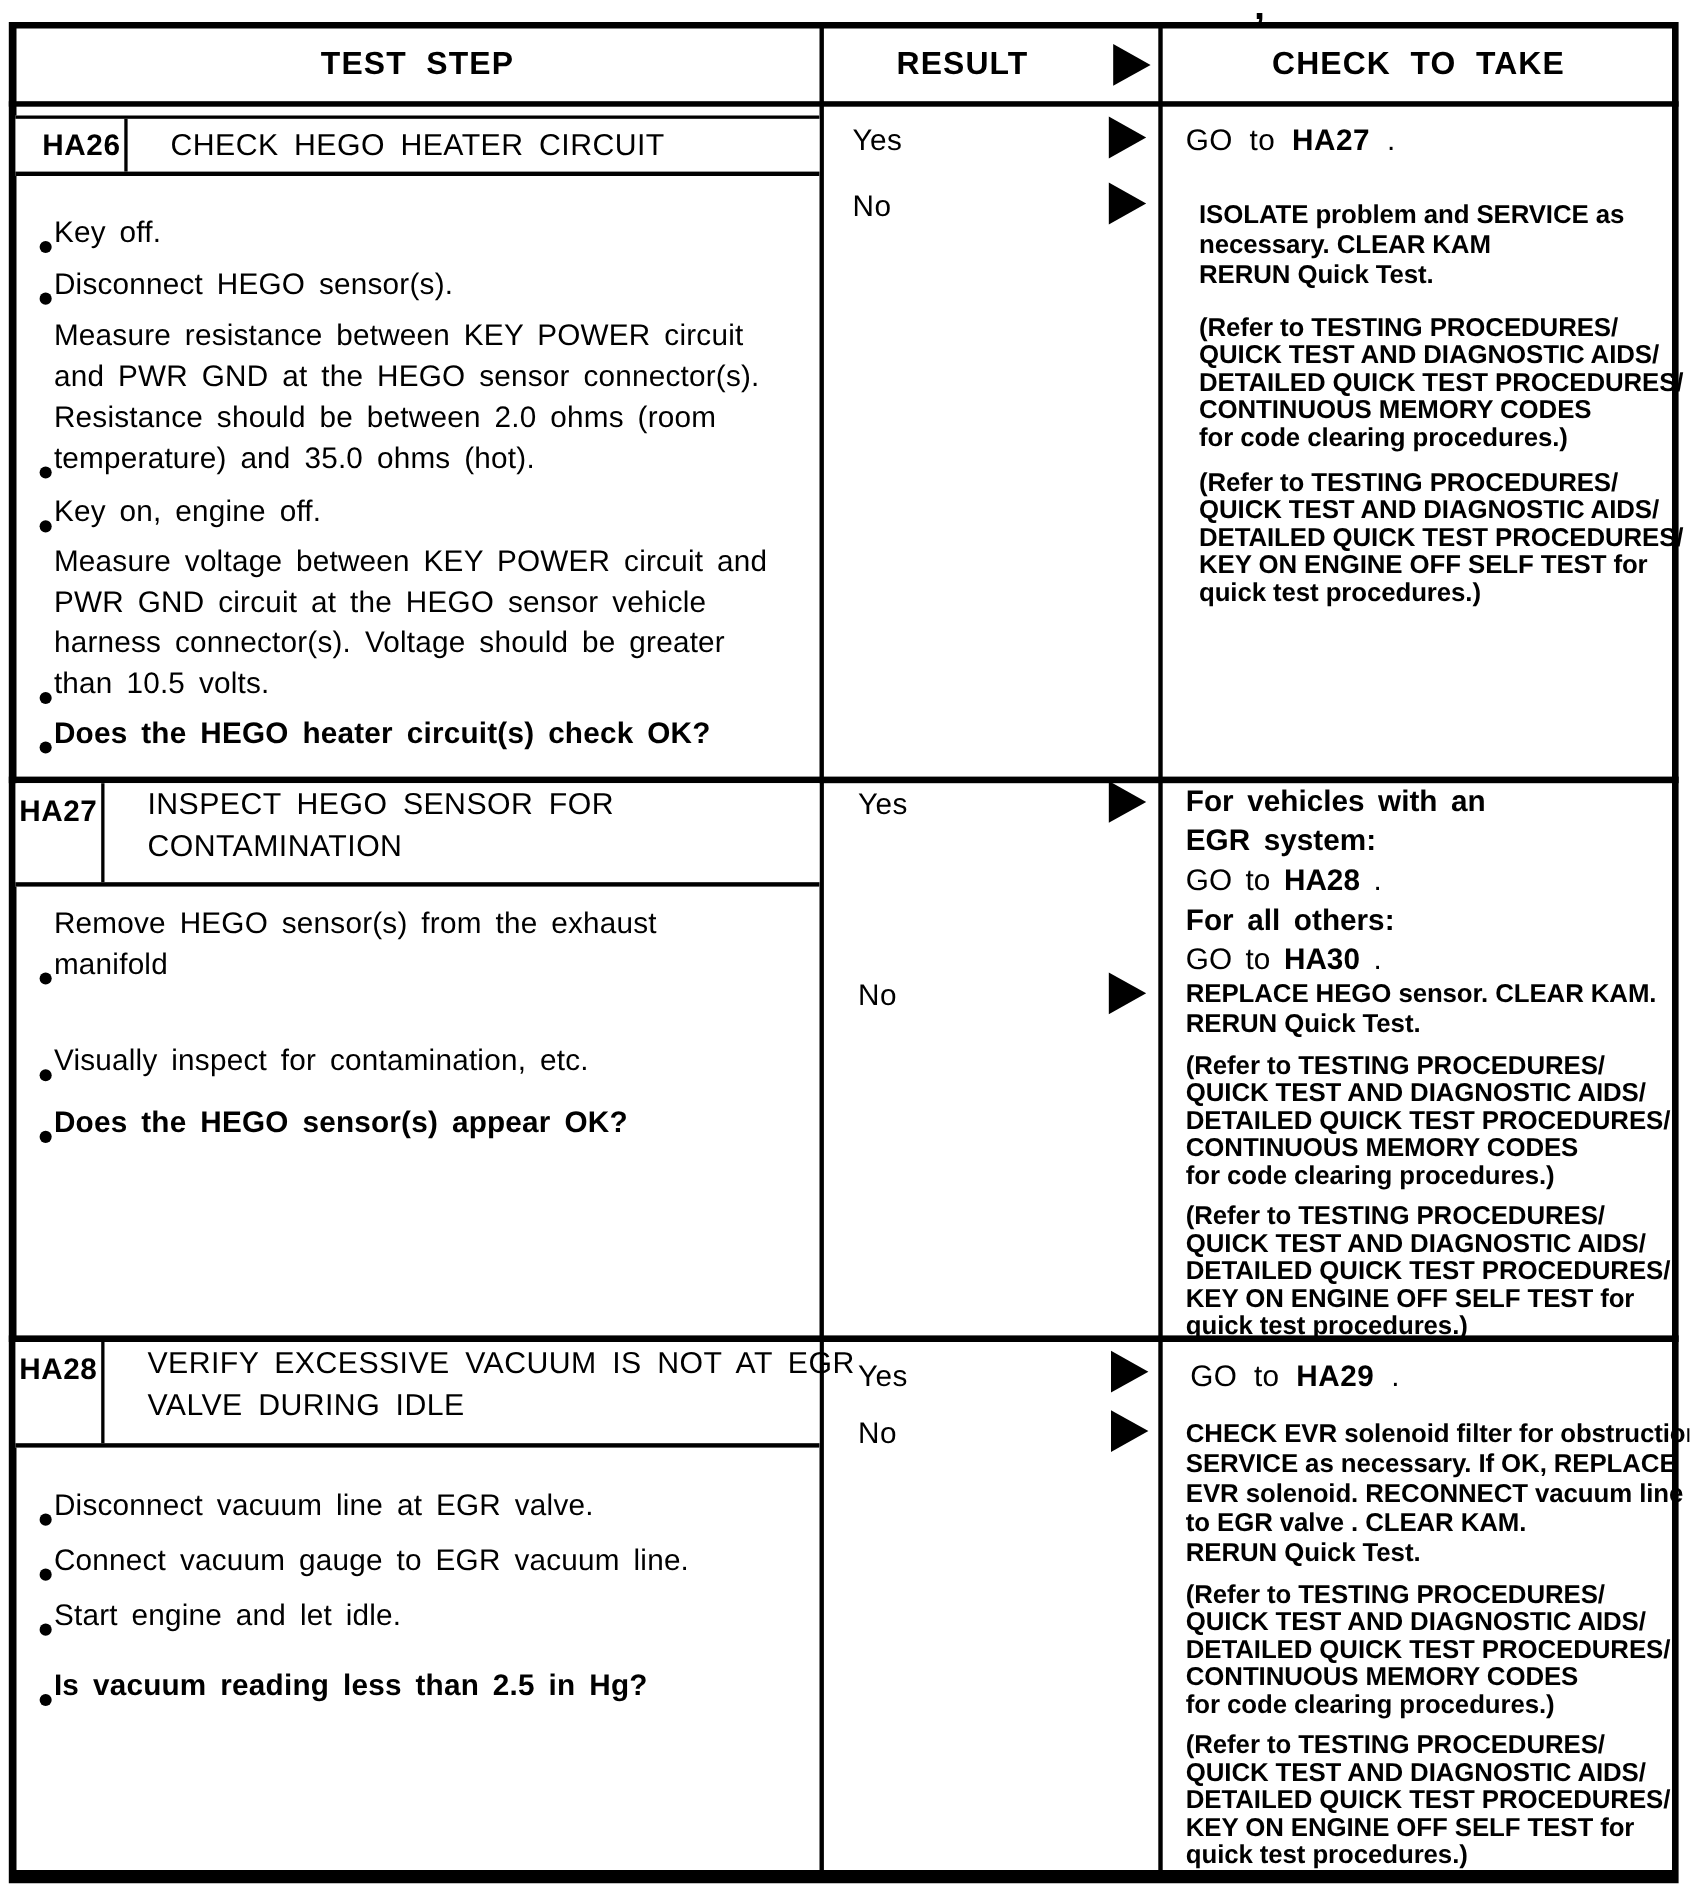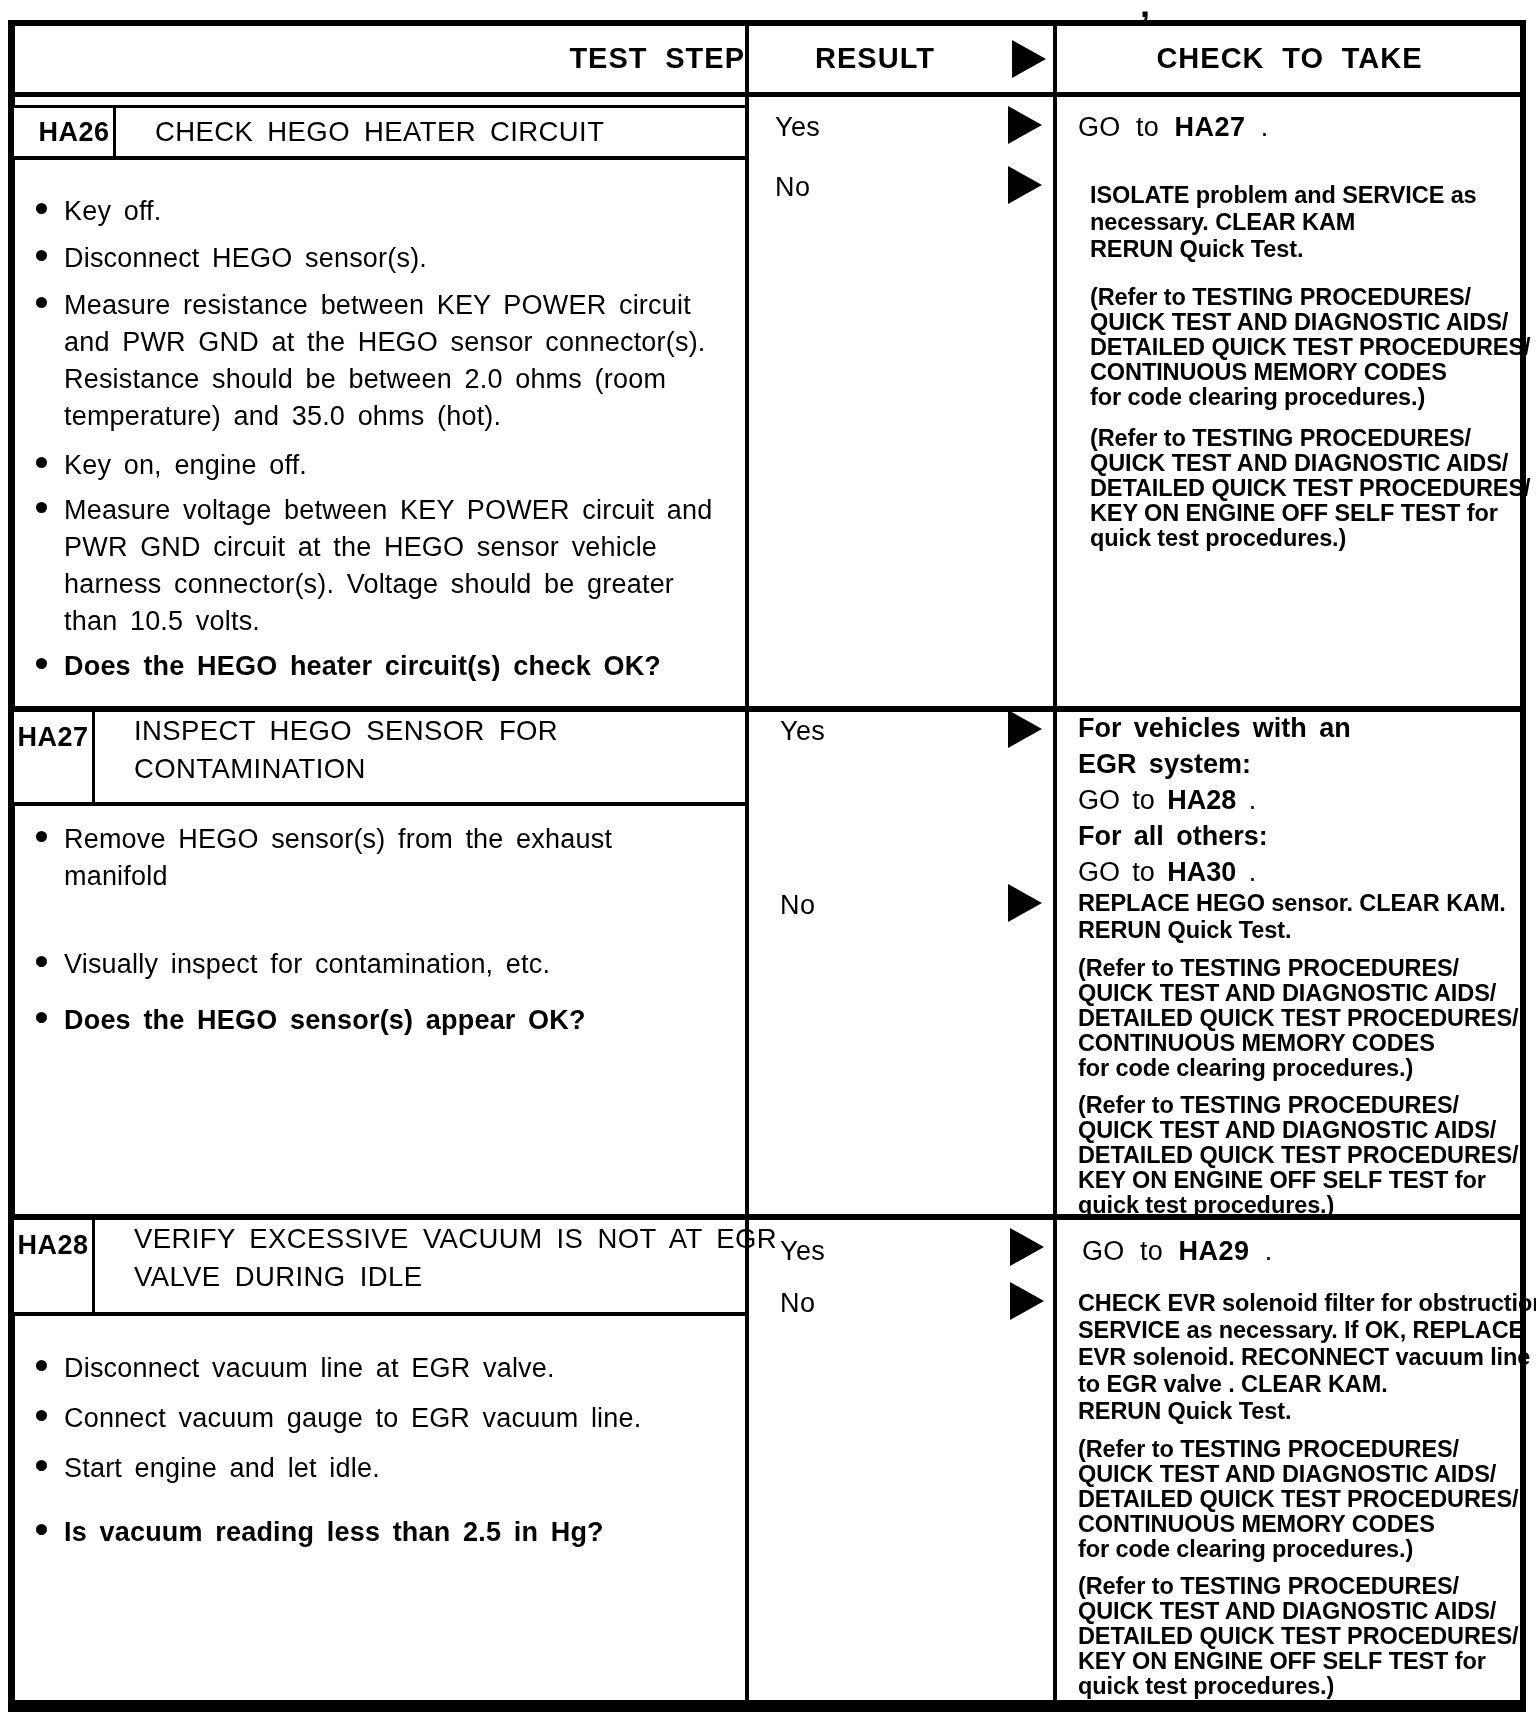--- a/index.html
+++ b/index.html
@@ -25,21 +25,21 @@
   .strip.topline{border-top:3px solid #000;}
   .codebox{width:78px;flex:none;border-right:3px solid #000;display:flex;justify-content:center;
            font-weight:bold;font-size:27px;letter-spacing:0.5px;}
   .codebox.mid{align-items:center;padding-left:21px;}
   .codebox.top{align-items:flex-start;padding-top:10px;}
   .titletext{padding-left:18px;font-size:27.5px;letter-spacing:0.4px;word-spacing:0.22em;white-space:pre;margin-left:21px;}
   .titletext.mid{display:flex;align-items:center;}
   .titletext.multi{padding-top:0;line-height:38px;}
 
   
-  .step{display:flex;gap:17px;}
+  .step{display:flex;gap:2px;align-items:flex-end;}
   .dot{width:11px;height:11px;border-radius:50%;background:#000;flex:none;margin-top:10px;}
   .stept{white-space:pre;font-size:27px;line-height:37px;word-spacing:0.18em;letter-spacing:0.2px;}
   .stept.b{font-weight:bold;}
 
   
   .rlabel{font-size:27px;letter-spacing:0.4px;}
 
   
   .goline{font-size:27px;white-space:pre;word-spacing:0.28em;letter-spacing:0.3px;}
   .goline b{letter-spacing:0.5px;}
@@ -57,21 +57,21 @@
 
   <div class="abs scanmark" style="left:1140px;top:-16px;">,</div>
 
   <div class="abs frame"></div>
   <div class="abs vline" style="left:745px;"></div>
   <div class="abs vline" style="left:1053px;"></div>
   <div class="abs hline" style="top:92px;height:5px;"></div>
   <div class="abs hline" style="top:706px;height:6px;"></div>
   <div class="abs hline" style="top:1214px;height:6px;"></div>
 
-  <div class="abs hcell" style="left:14px;top:42px;width:731px;text-align:right;">TEST STEP</div>
+  <div class="abs hcell" style="left:14px;top:42px;width:731px;">TEST STEP</div>
   <div class="abs hcell" style="left:750px;top:42px;width:250px;">RESULT</div>
   <div class="abs tri" style="left:1012px;top:40px;"></div>
   <div class="abs hcell" style="left:1057px;top:42px;width:465px;">CHECK TO TAKE</div>
 
   <div class="abs strip topline" style="left:14px;top:105px;width:731px;height:55px;">
     <div class="codebox mid">HA26</div>
     <div class="titletext mid">CHECK HEGO HEATER CIRCUIT</div>
   </div>
 
   <div class="abs step" style="left:36px;top:193px;">

